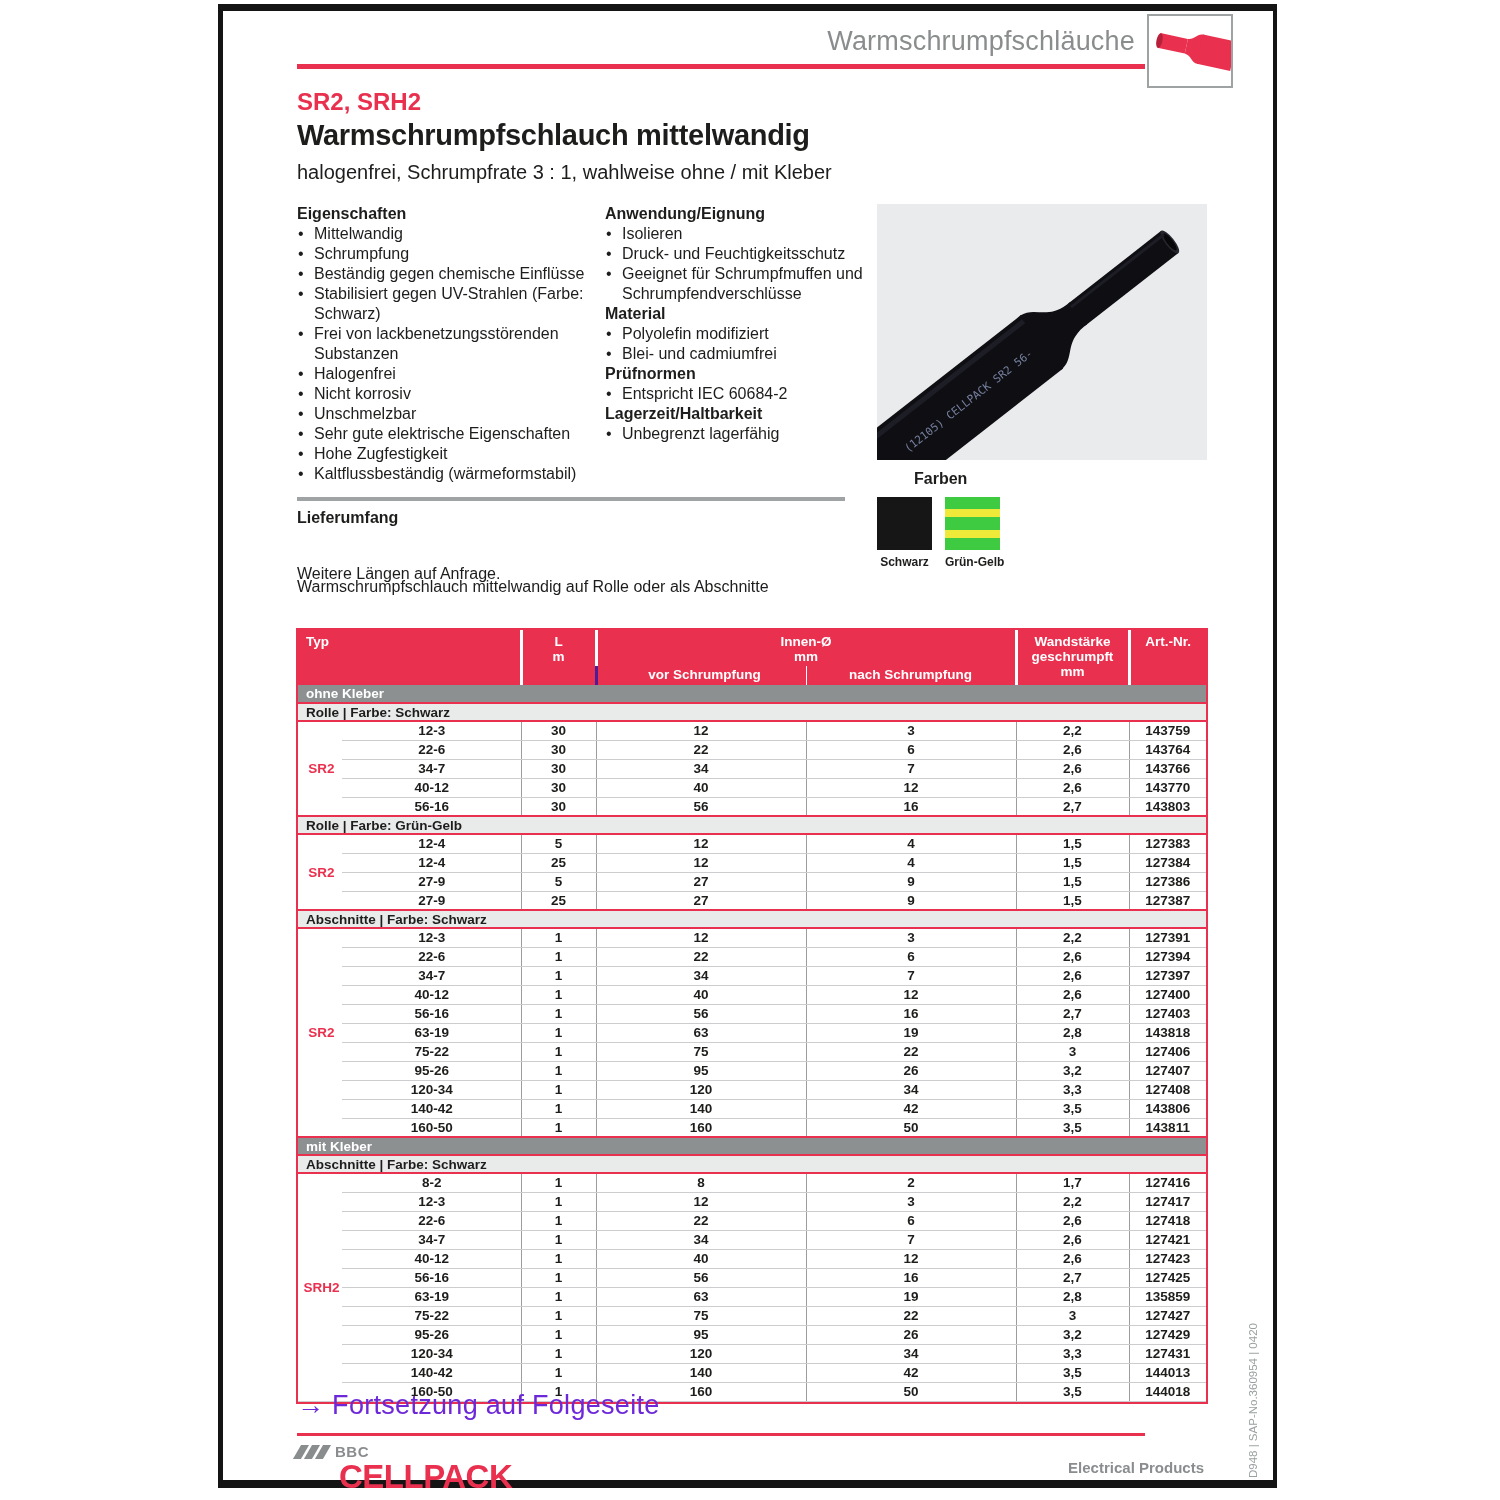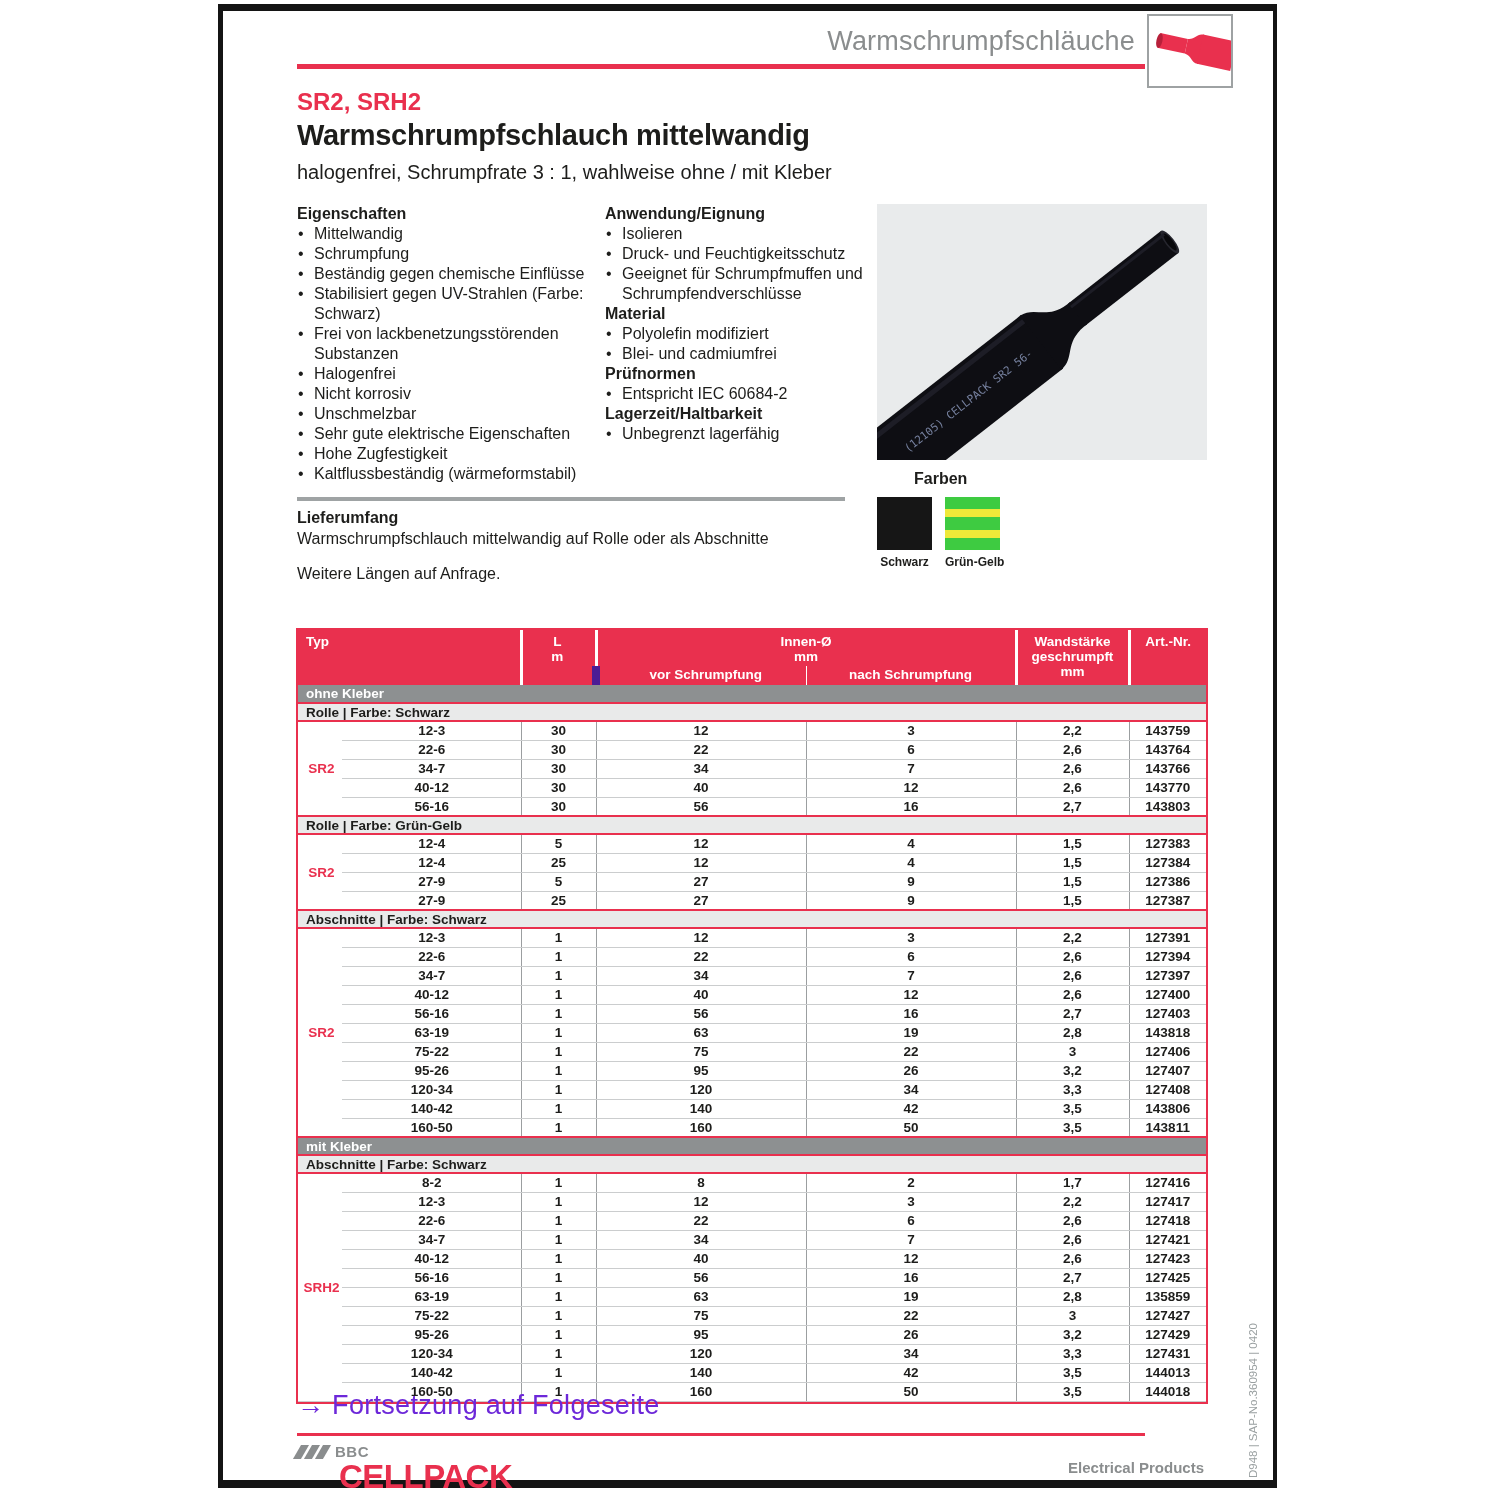--- a/index.html
+++ b/index.html
@@ -42,33 +42,33 @@
   .farben-title { font-size:16px; font-weight:bold; }
   .swatch-row { display:flex; gap:13px; margin-top:9px; }
   .swatch-item { display:flex; flex-direction:column; }
   .swatch { width:55px; height:53px; }
   .swatch-label { font-size:12px; font-weight:bold; margin-top:5px; }
 
   
   .divider { position:absolute; left:297px; top:497px; width:548px; height:4px; background:#9fa3a4; }
   .delivery { position:absolute; left:297px; top:507px; width:560px; }
   .delivery .heading { font-size:16px; font-weight:bold; line-height:21px; }
-  .delivery .text { font-size:16px; line-height:21px; }
+  .delivery .text { font-size:16px; line-height:21px;margin-top:48px; }
   .note { position:absolute; left:297px; top:563px; width:600px; font-size:16px; line-height:22px; }
 
   
   :root { --red:#e9304e; --band:#8d9091; --section:#e9eaea; --rowline:#cbcdce; --colline:#9b9ea0; }
   .table-wrap { position:absolute; left:296px; top:628px; width:912px; border:2px solid var(--red); box-sizing:border-box; background:#fff; }
   table.data { border-collapse:collapse; table-layout:fixed; width:908px; }
   table.data th, table.data td { box-sizing:border-box; }
   thead th { background:var(--red); color:#fff; font-size:13.5px; font-weight:bold;
     vertical-align:top; padding:4px 2px 2px 2px; line-height:15px; text-align:center; }
   th.h-typ { text-align:left; padding-left:8px; }
   th.h-l, th.h-inner, th.h-wall, th.h-art { border-left:3px solid #fff; }
-  th.h-before { border-left:8px solid #4c1d95;padding-left:8px; }
+  th.h-before { border-left:3px solid #4c1d95;padding-left:8px; }
   th.h-after { border-left:1.5px solid #fff; }
   tr.head-sub th { padding-top:1px; padding-bottom:3px; }
   tbody td { font-size:13.5px; font-weight:bold; height:19px; padding:0 2px; }
   tr.band-row td { background:var(--band); color:#fff; text-align:left; padding-left:8px; height:18px;
     border-top:2px solid var(--red); }
   tbody tr.band-row:first-child td { border-top:none; }
   tr.section-row td { background:var(--section); color:#1d1d1b; text-align:left; padding-left:8px; height:18px;
     border-top:2px solid var(--red); border-bottom:2px solid var(--red); }
   tr.data-row td { border-bottom:1px solid var(--rowline); text-align:center; }
   td.t-type { color:var(--red); text-align:left; padding-left:5px; vertical-align:middle; }

